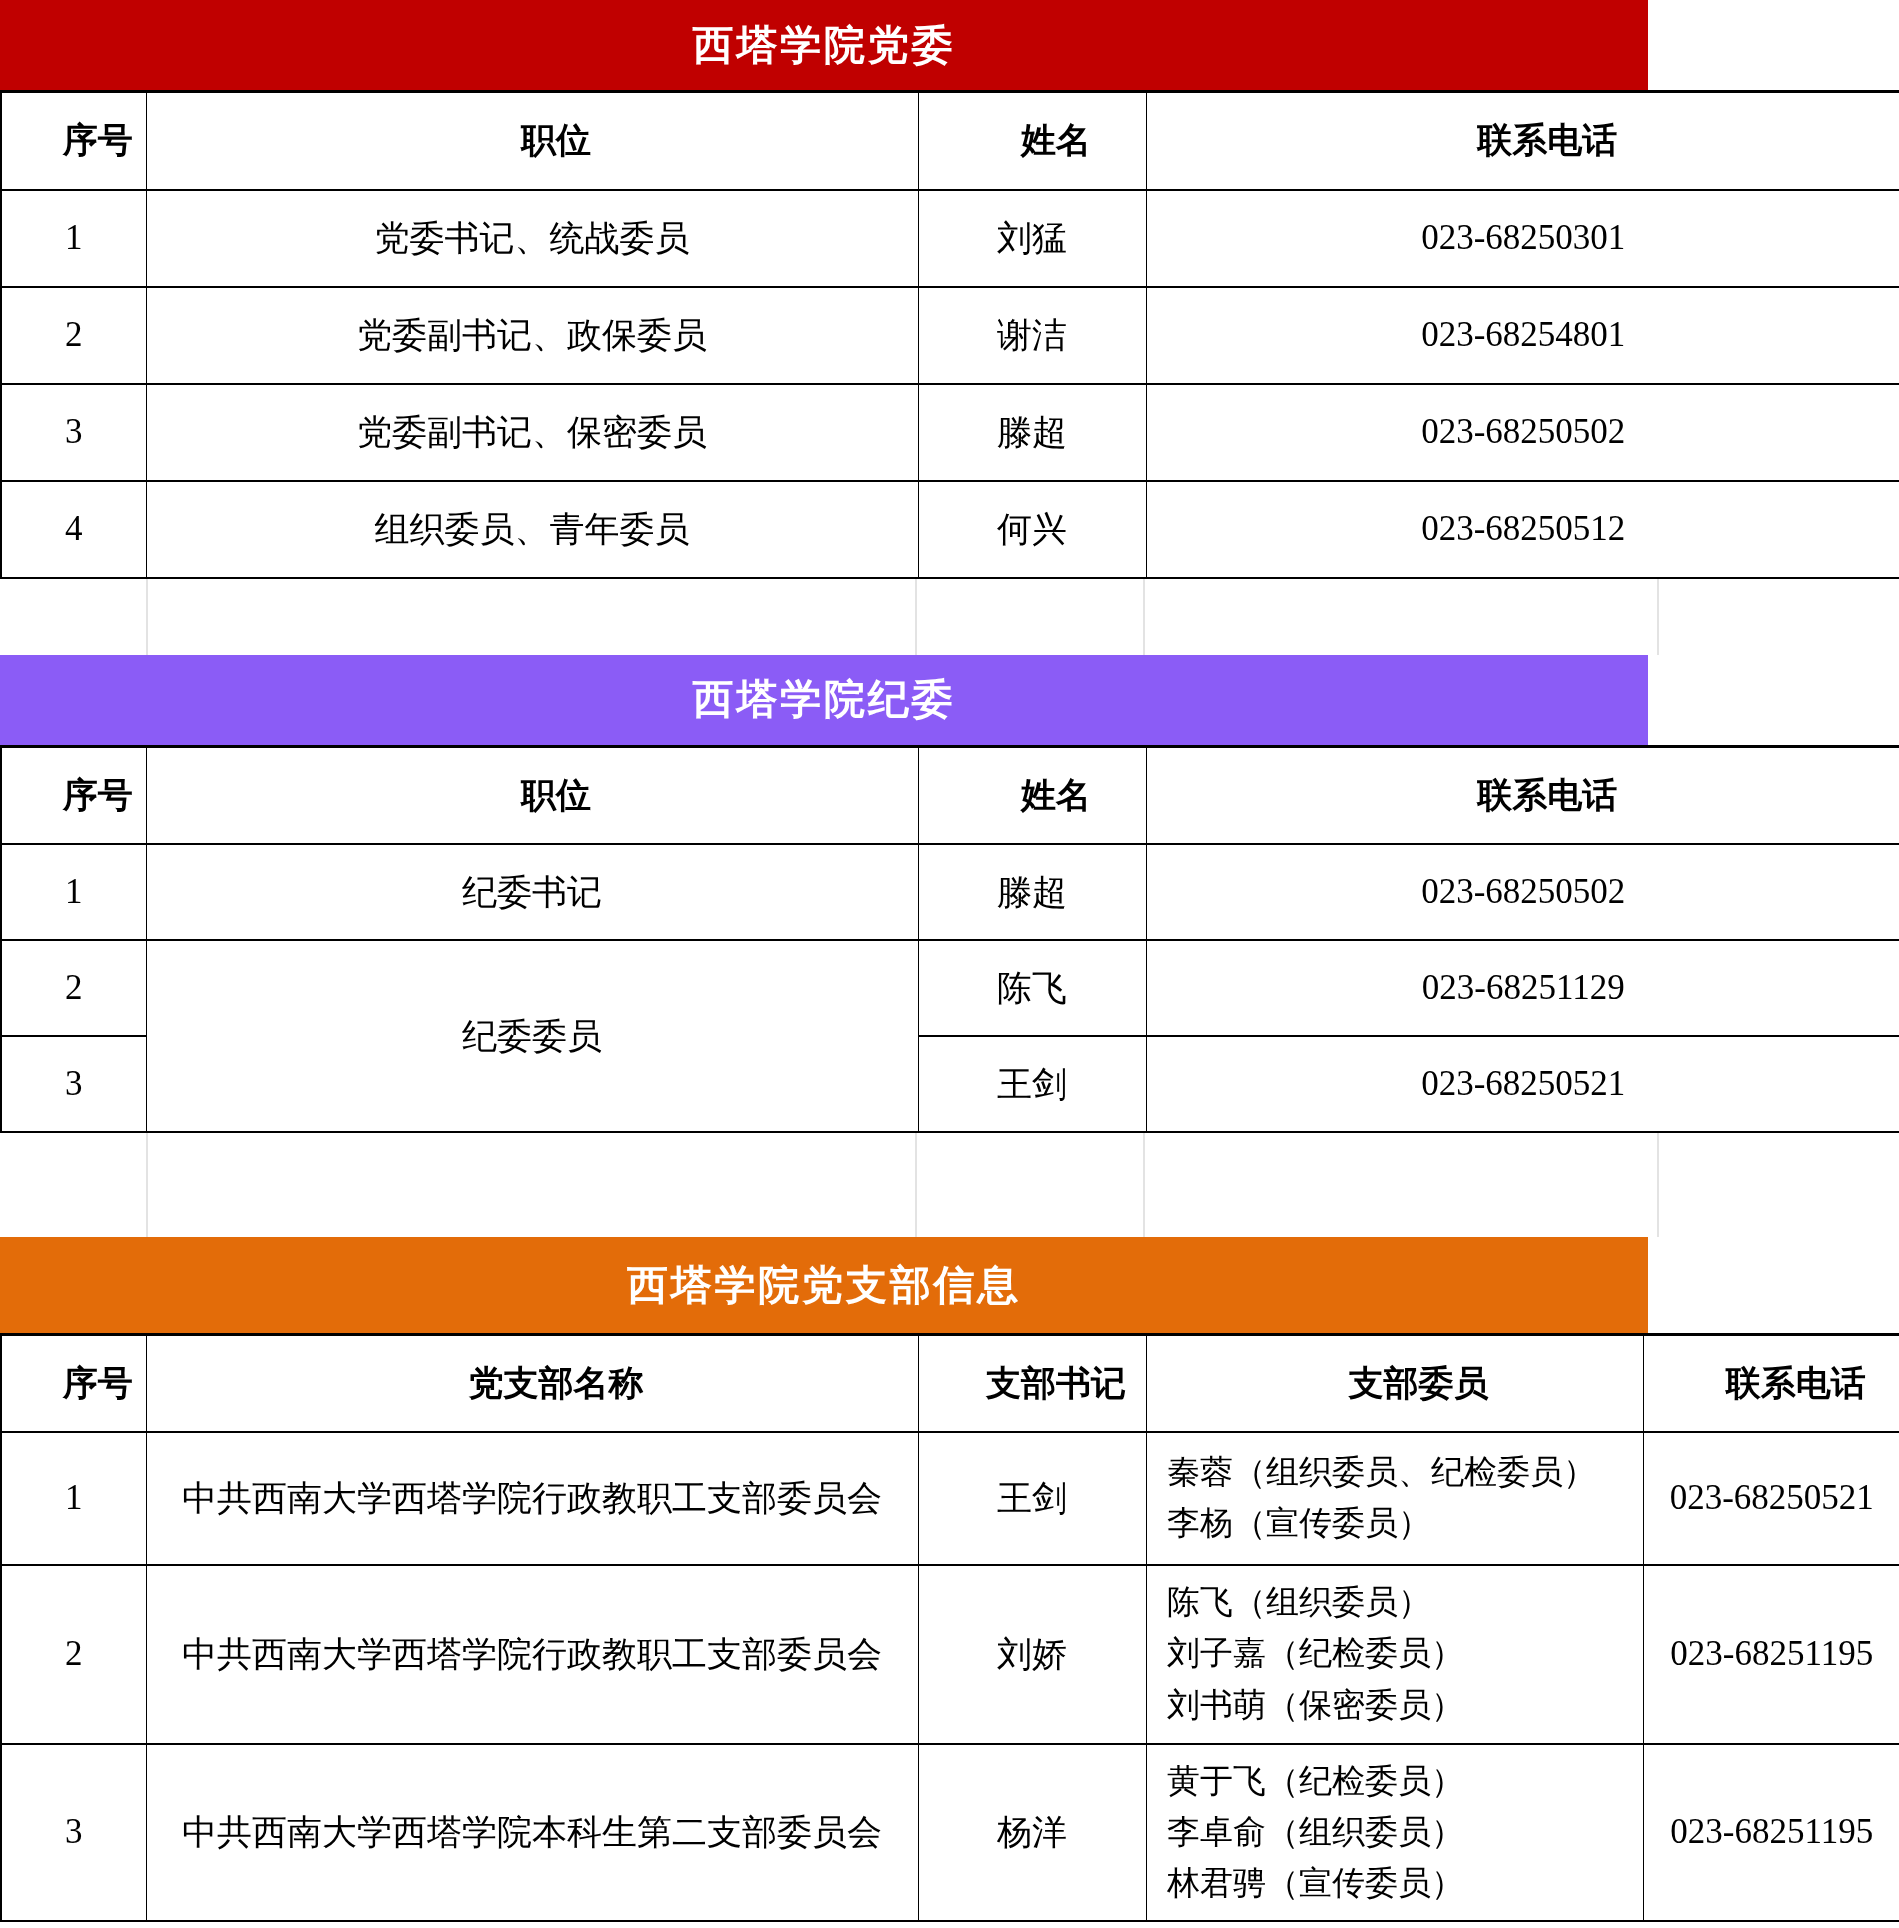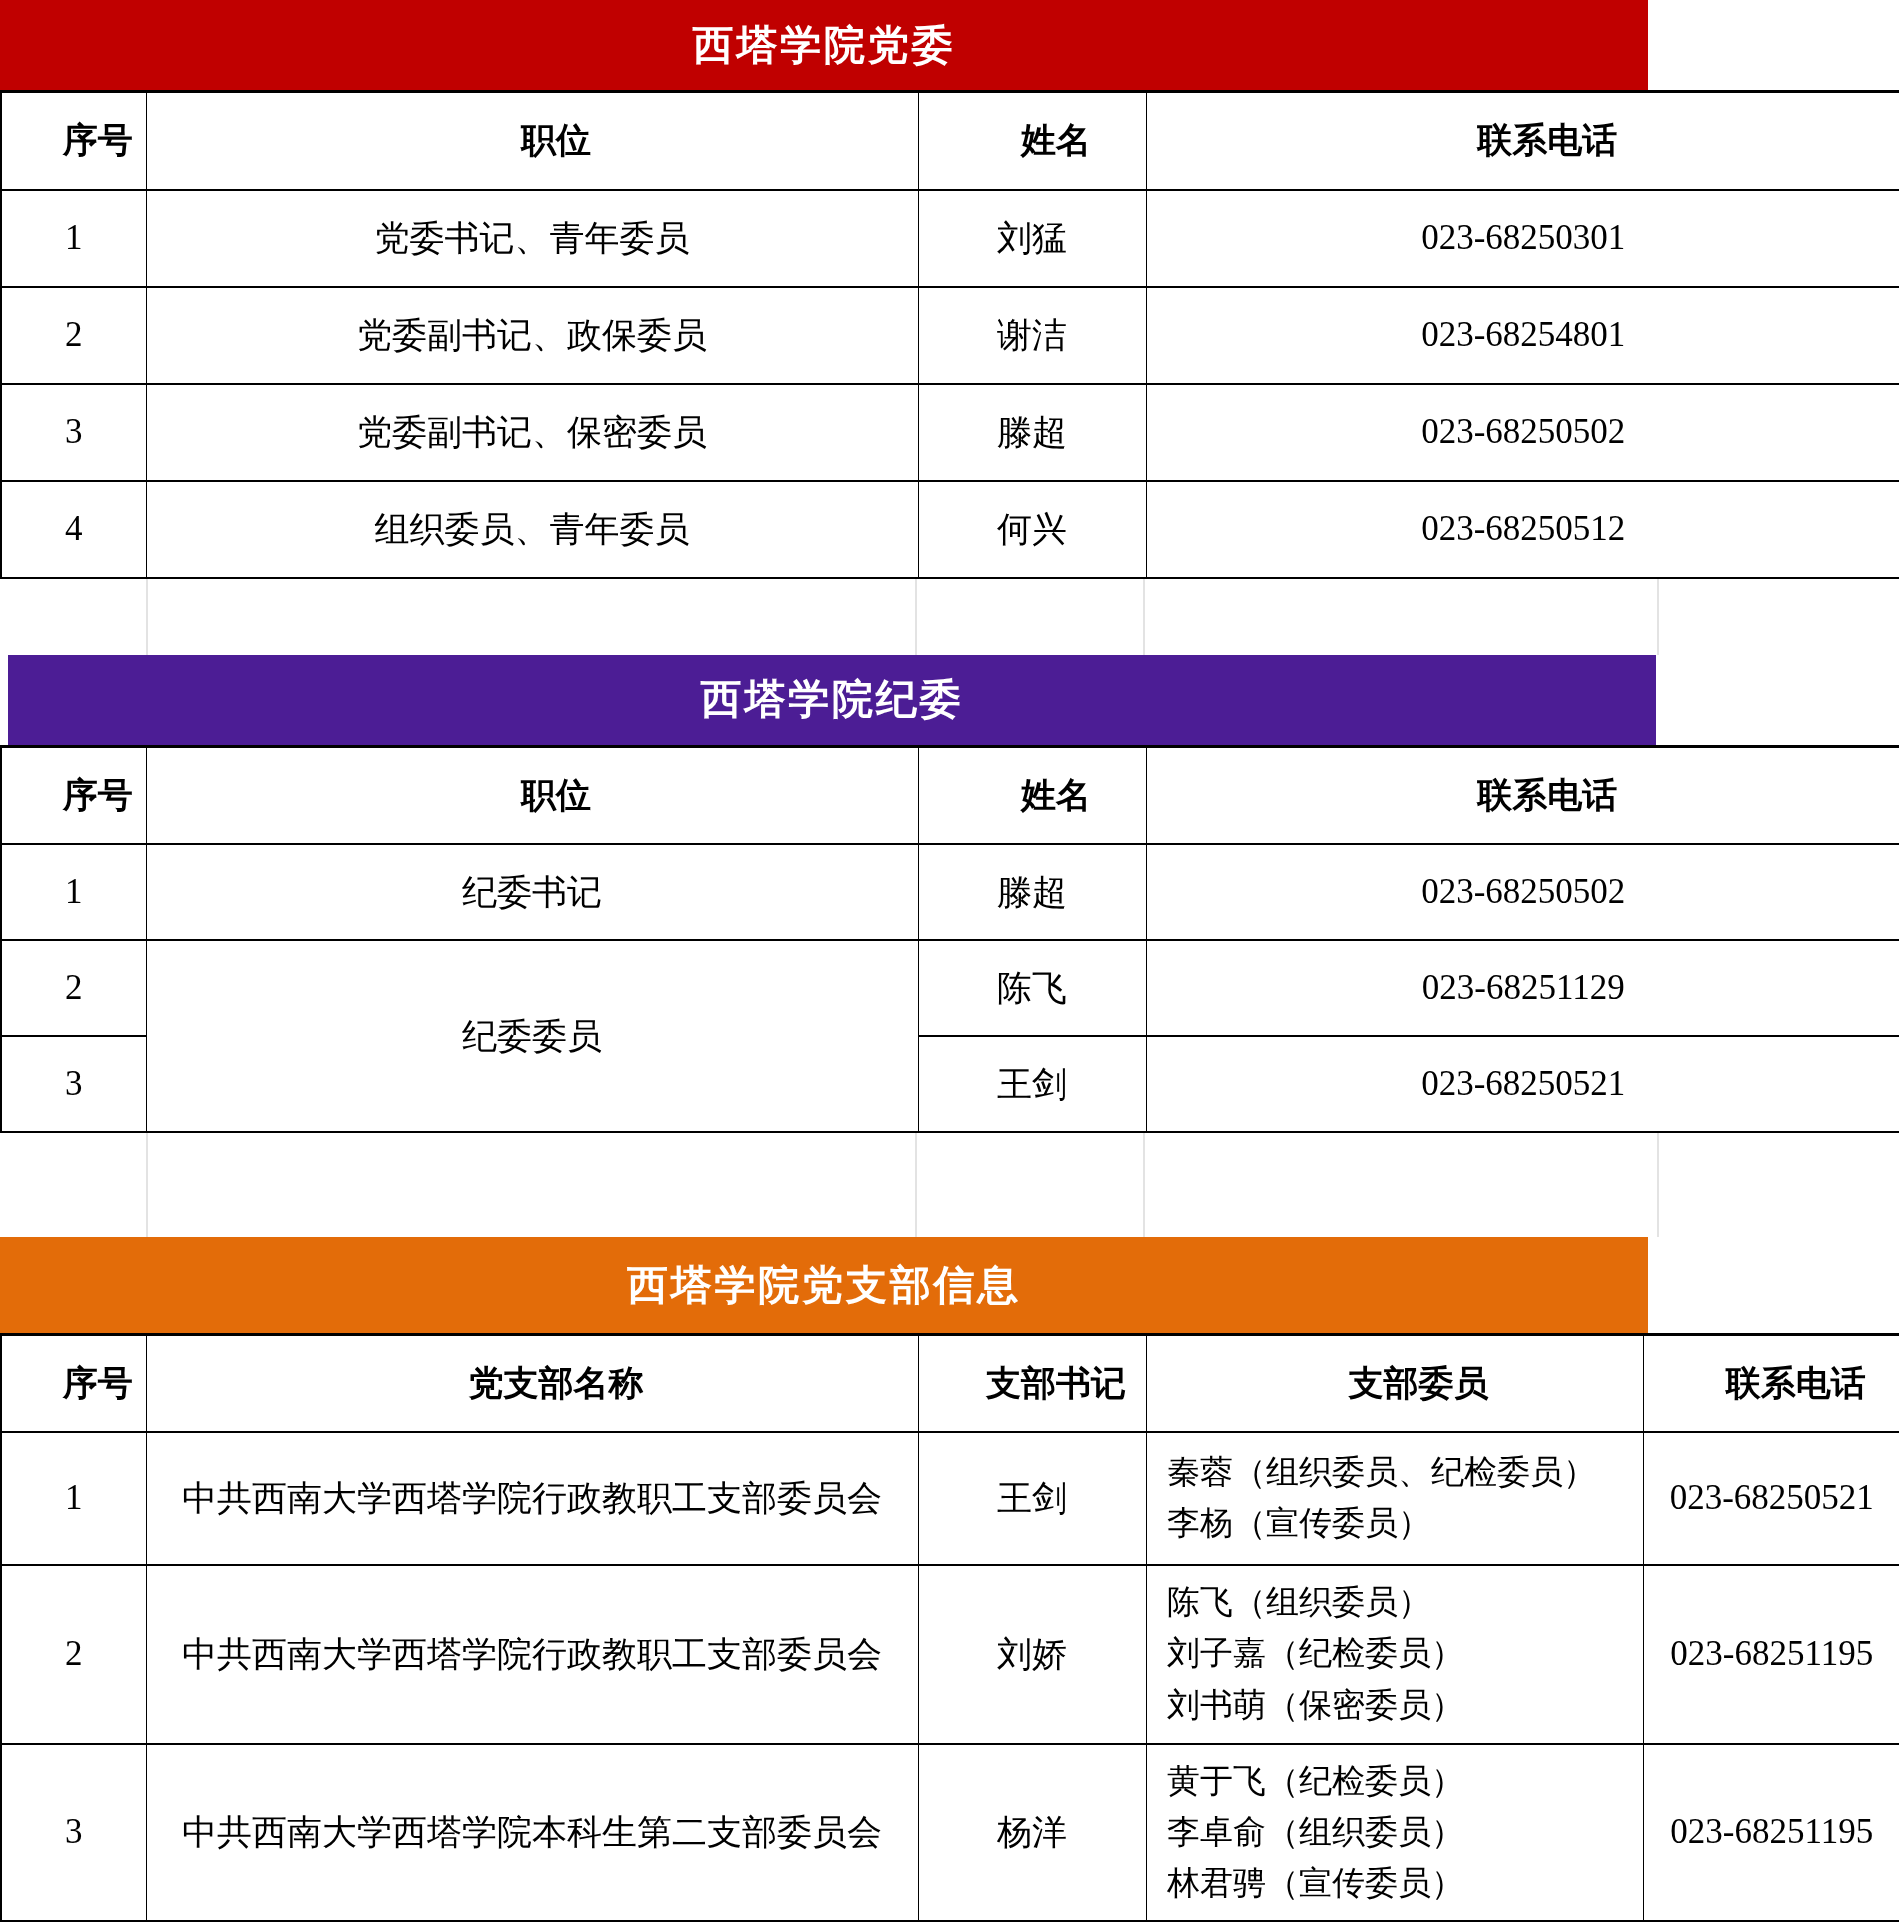--- a/index.html
+++ b/index.html
@@ -18,21 +18,21 @@
     height: 90px;
     display: flex;
     align-items: center;
     justify-content: center;
     color: #ffffff;
     font-weight: bold;
     font-size: 41px;
     letter-spacing: 2.8px;
   }
   .band-red    { background: #C00000; }
-  .band-blue   { background: #4c1d95; margin-left: 8px; }
+  .band-blue   { background: #8b5cf6; }
   .band-orange { background: #E36C09; height: 96px; }
 
   
   table {
     width: 1900px;
     border-collapse: collapse;
     table-layout: fixed;
     border: 2.8px solid #000;
     border-top-width: 3.7px;
   }
@@ -94,21 +94,21 @@
     </colgroup>
     <tbody>
         <tr class="hrow">
       <th>序号</th>
       <th>职位</th>
       <th>姓名</th>
       <th>联系电话</th>
     </tr>
     <tr class="drow">
       <td>1</td>
-      <td>党委书记、青年委员</td>
+      <td>党委书记、统战委员</td>
       <td>刘猛</td>
       <td>023-68250301</td>
     </tr>
     <tr class="drow">
       <td>2</td>
       <td>党委副书记、政保委员</td>
       <td>谢洁</td>
       <td>023-68254801</td>
     </tr>
     <tr class="drow">

